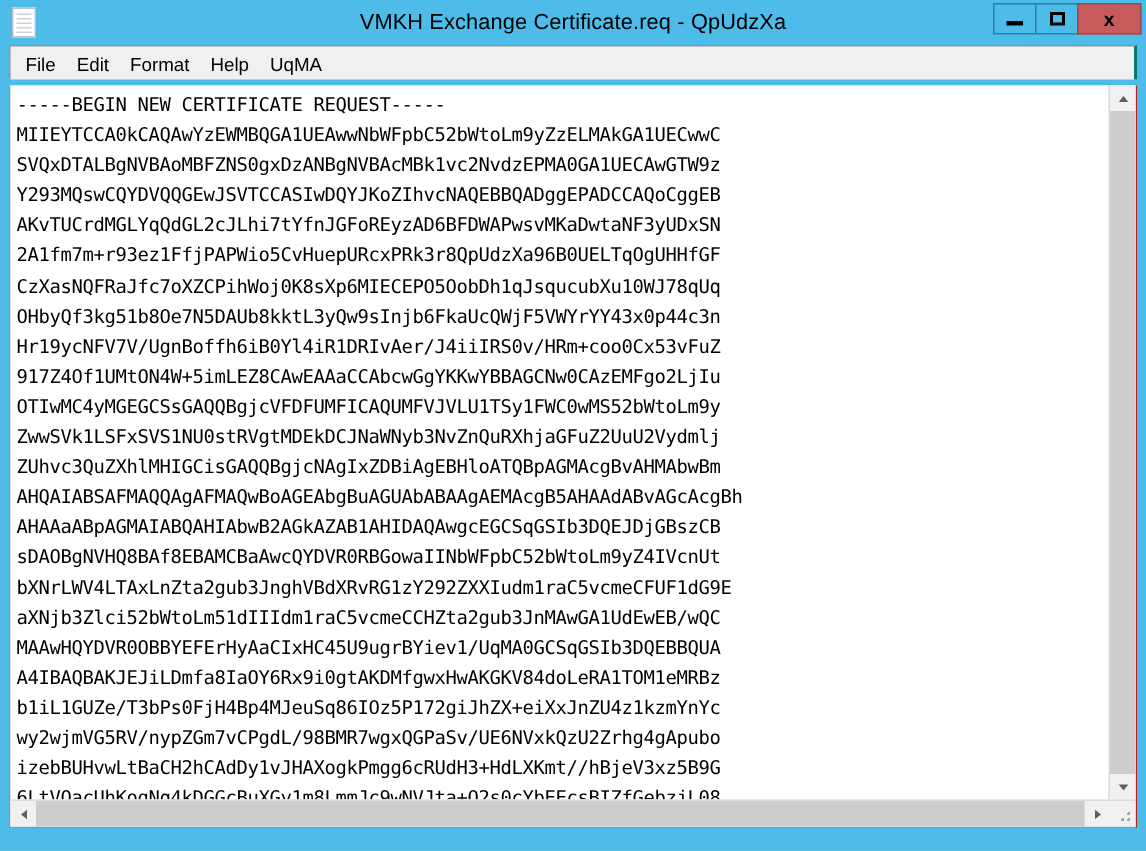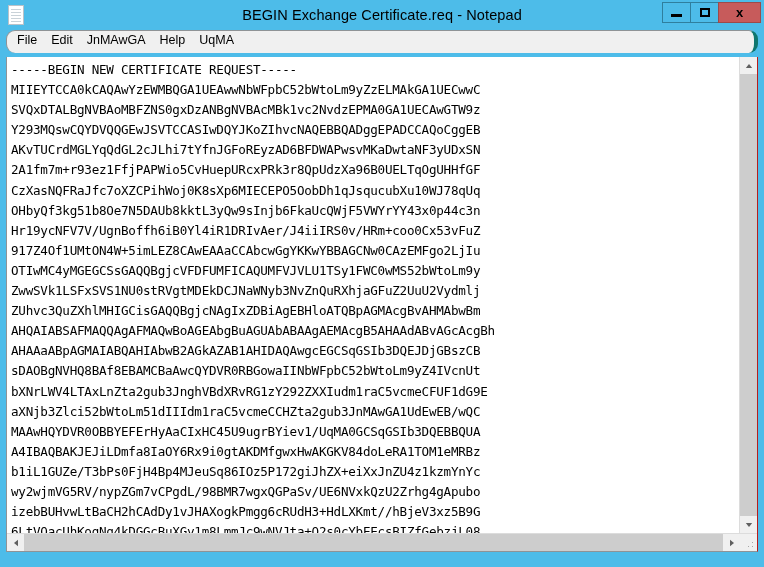--- a/index.html
+++ b/index.html
@@ -107,27 +107,26 @@
     box-sizing: border-box;
   }
 
   
   #menubar {
     flex: 0 0 23px;
     height: 23px;
     background: #f0f0f0;
     border-top: 1px solid #8f9396;
     border-left: 1px solid #8f9396;
-    border-right: 4px solid #0f766e;
+    border-right: 2px solid #0f766e;
     margin: 0 6px;
     display: flex;
-    align-items: flex-start;
+    align-items: flex-end;
     padding-left: 3px;
     box-sizing: border-box;
-    border-radius: 9px;
   }
   .menu-item {
     font-size: 12.5px;
     color: #000;
     padding: 2px 7px 3px 7px;
     cursor: default;
     font-family: "Liberation Sans", sans-serif;
   }
 
   
@@ -236,38 +235,38 @@
     background: #4dbce9;
   }
 </style>
 </head>
 <body>
 
 <div id="window">
 
   <div id="titlebar">
     <div id="app-icon"></div>
-    <div id="title-text">BEGIN Exchange Certificate.req - Notepad</div>
+    <div id="title-text">VMKH Exchange Certificate.req - QpUdzXa</div>
     <div id="caption-buttons">
       <div class="cap-btn">
         <span class="min-glyph"></span>
       </div>
       <div class="cap-btn">
         <span class="max-glyph"></span>
       </div>
       <div class="cap-btn close">
         <span class="cap-glyph">x</span>
       </div>
     </div>
   </div>
 
   <div id="menubar">
     <div class="menu-item">File</div>
     <div class="menu-item">Edit</div>
-    <div class="menu-item">JnMAwGA</div>
+    <div class="menu-item">Format</div>
     <div class="menu-item">Help</div>
     <div class="menu-item">UqMA</div>
   </div>
 
   <div id="editor-wrap">
     <div id="editor-row">
       <div id="textarea">-----BEGIN NEW CERTIFICATE REQUEST-----
 MIIEYTCCA0kCAQAwYzEWMBQGA1UEAwwNbWFpbC52bWtoLm9yZzELMAkGA1UECwwC
 SVQxDTALBgNVBAoMBFZNS0gxDzANBgNVBAcMBk1vc2NvdzEPMA0GA1UECAwGTW9z
 Y293MQswCQYDVQQGEwJSVTCCASIwDQYJKoZIhvcNAQEBBQADggEPADCCAQoCggEB

